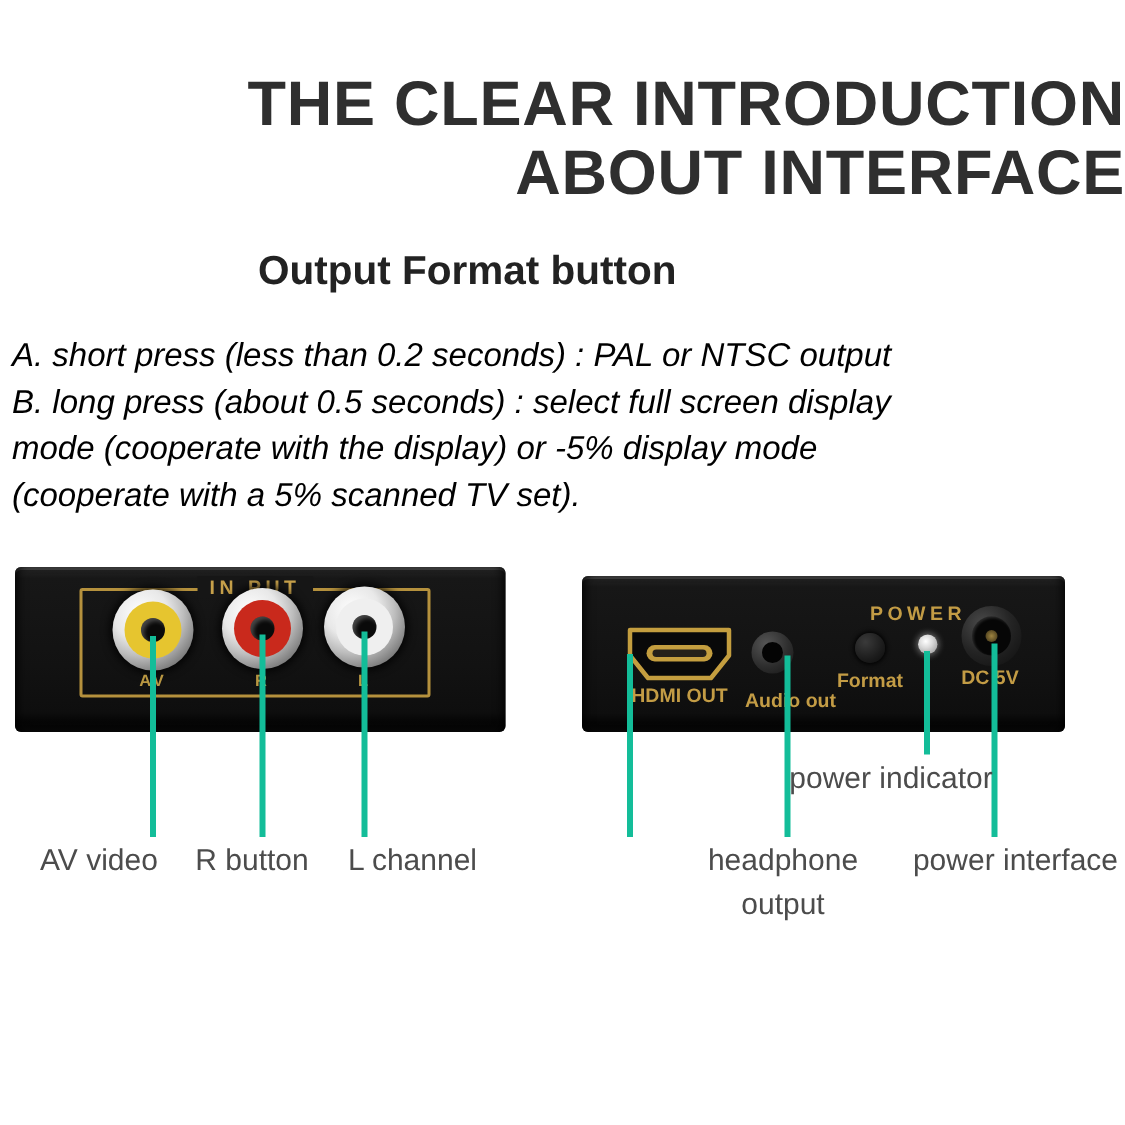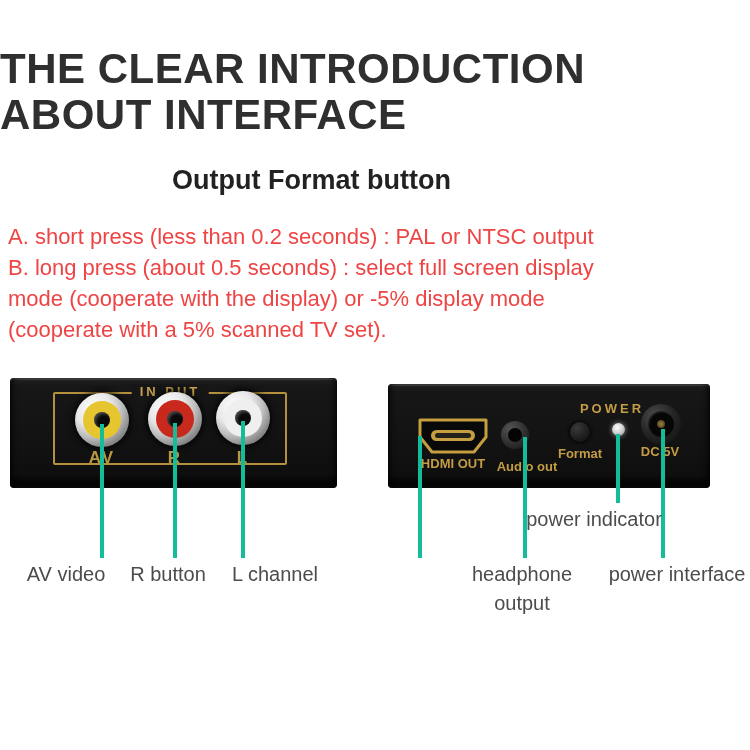--- a/index.html
+++ b/index.html
@@ -2,28 +2,28 @@
 <html><head>
 <meta charset="utf-8">
 <style>
   html,body{margin:0;padding:0;background:#fff;}
   #stage{
     position:relative;width:750px;height:750px;background:#ffffff;overflow:hidden;
     font-family:"Liberation Sans","DejaVu Sans",sans-serif;
   }
   
   .title{
-    position:absolute;top:46px;left:0;width:750px;text-align:left;
+    position:absolute;top:46px;left:0;width:750px;text-align:right;
     font-size:42px;font-weight:700;color:#2f2f2f;line-height:46px;letter-spacing:.5px;
   }
   .subtitle{
     position:absolute;top:165px;left:0;width:623px;text-align:center;
     font-size:27px;font-weight:700;color:#222;
   }
-  .desc{position:absolute;top:221px;left:8px;width:736px;color:#ef4444;font-size:22px;line-height:31px;}
+  .desc{position:absolute;top:221px;left:8px;width:736px;color:#000000;font-size:22px;line-height:31px;font-style:italic;}
   .desc div{white-space:nowrap;}
   
   .panel{
     position:absolute;border-radius:4px;
     background:linear-gradient(180deg,#262626 0%,#171717 7%,#121212 60%,#0e0e0e 88%,#050505 94%,#090909 100%);
     box-shadow:inset 5px 0 7px -4px #000, inset -5px 0 7px -4px #000, inset 0 2px 0 rgba(120,120,120,.35);
   }
   #left-panel{left:10px;top:378px;width:327px;height:110px;}
   #right-panel{left:388px;top:384px;width:322px;height:104px;}
   
@@ -38,21 +38,21 @@
   
   .rca{position:absolute;width:54px;height:54px;border-radius:50%;
     background:radial-gradient(circle at 35% 30%, #ffffff 0%, #e8e8e8 35%, #bdbdbd 55%, #777 80%, #4f4f4f 100%);
     box-shadow:0 0 6px 2px rgba(0,0,0,.8);}
   .rca .ring{position:absolute;inset:8px;border-radius:50%;}
   .rca .hole{position:absolute;inset:19px;border-radius:50%;background:#0a0a0a;
     box-shadow:inset 2px 2px 3px rgba(255,255,255,.25);}
   .ring-av{background:#e6c52f;}
   .ring-r{background:#c9291c;}
   .ring-l{background:#efefef;}
-  .portlabel{position:absolute;transform:translateX(-50%);color:#b99742;font-size:17px;font-weight:700;letter-spacing:2px;}
+  .portlabel{position:absolute;transform:translateX(-50%);color:#b99742;font-size:11px;font-weight:700;letter-spacing:2px;}
   
   .goldtext{position:absolute;transform:translateX(-50%);color:#c39c45;font-size:13px;font-weight:700;white-space:nowrap;}
   .audio-jack{position:absolute;left:113px;top:37px;width:28px;height:28px;border-radius:50%;
     background:radial-gradient(circle at 35% 30%, #555 0%, #2e2e2e 55%, #151515 100%);}
   .audio-jack .hole{position:absolute;inset:7px;border-radius:50%;background:#040404;}
   .format-btn{position:absolute;left:182px;top:38px;width:20px;height:20px;border-radius:50%;
     background:radial-gradient(circle at 35% 30%, #3a3a3a 0%, #1c1c1c 60%, #0c0c0c 100%);
     box-shadow:0 0 3px 1px rgba(0,0,0,.9);}
   .power-led{position:absolute;left:224px;top:39px;width:13px;height:13px;border-radius:50%;
     background:radial-gradient(circle at 40% 35%, #ffffff 0%, #d8d8d8 40%, #8d8d8d 100%);

